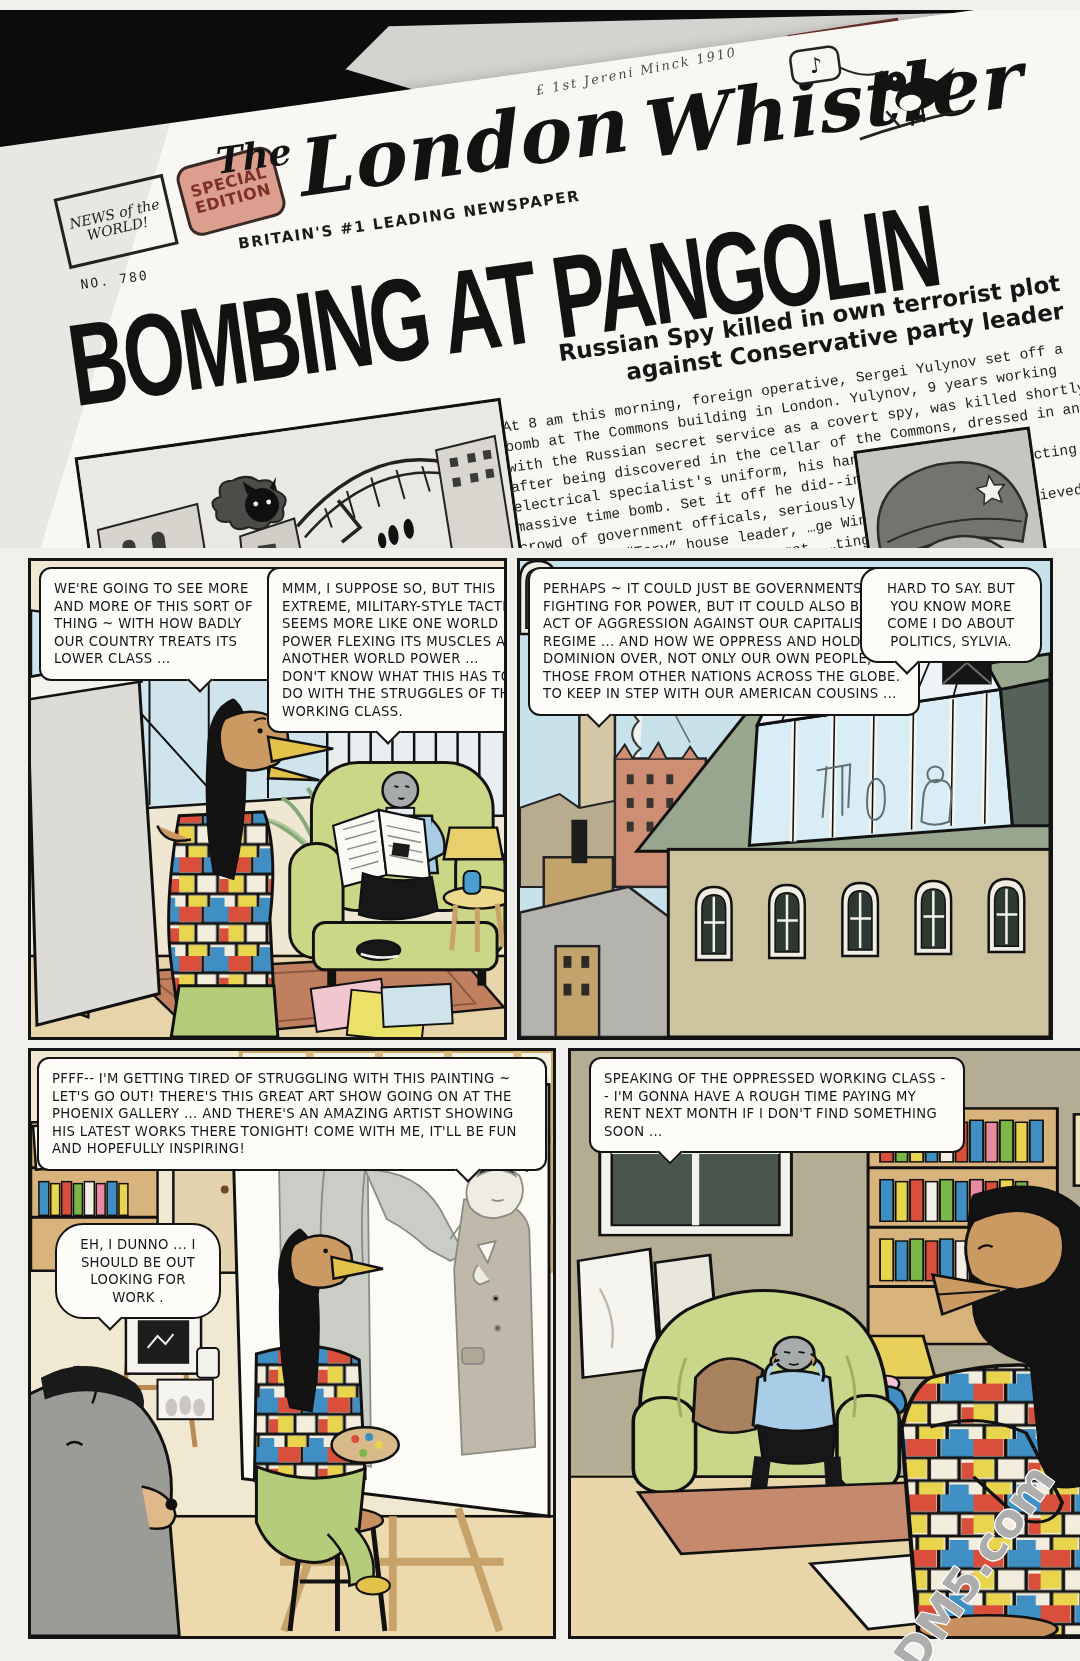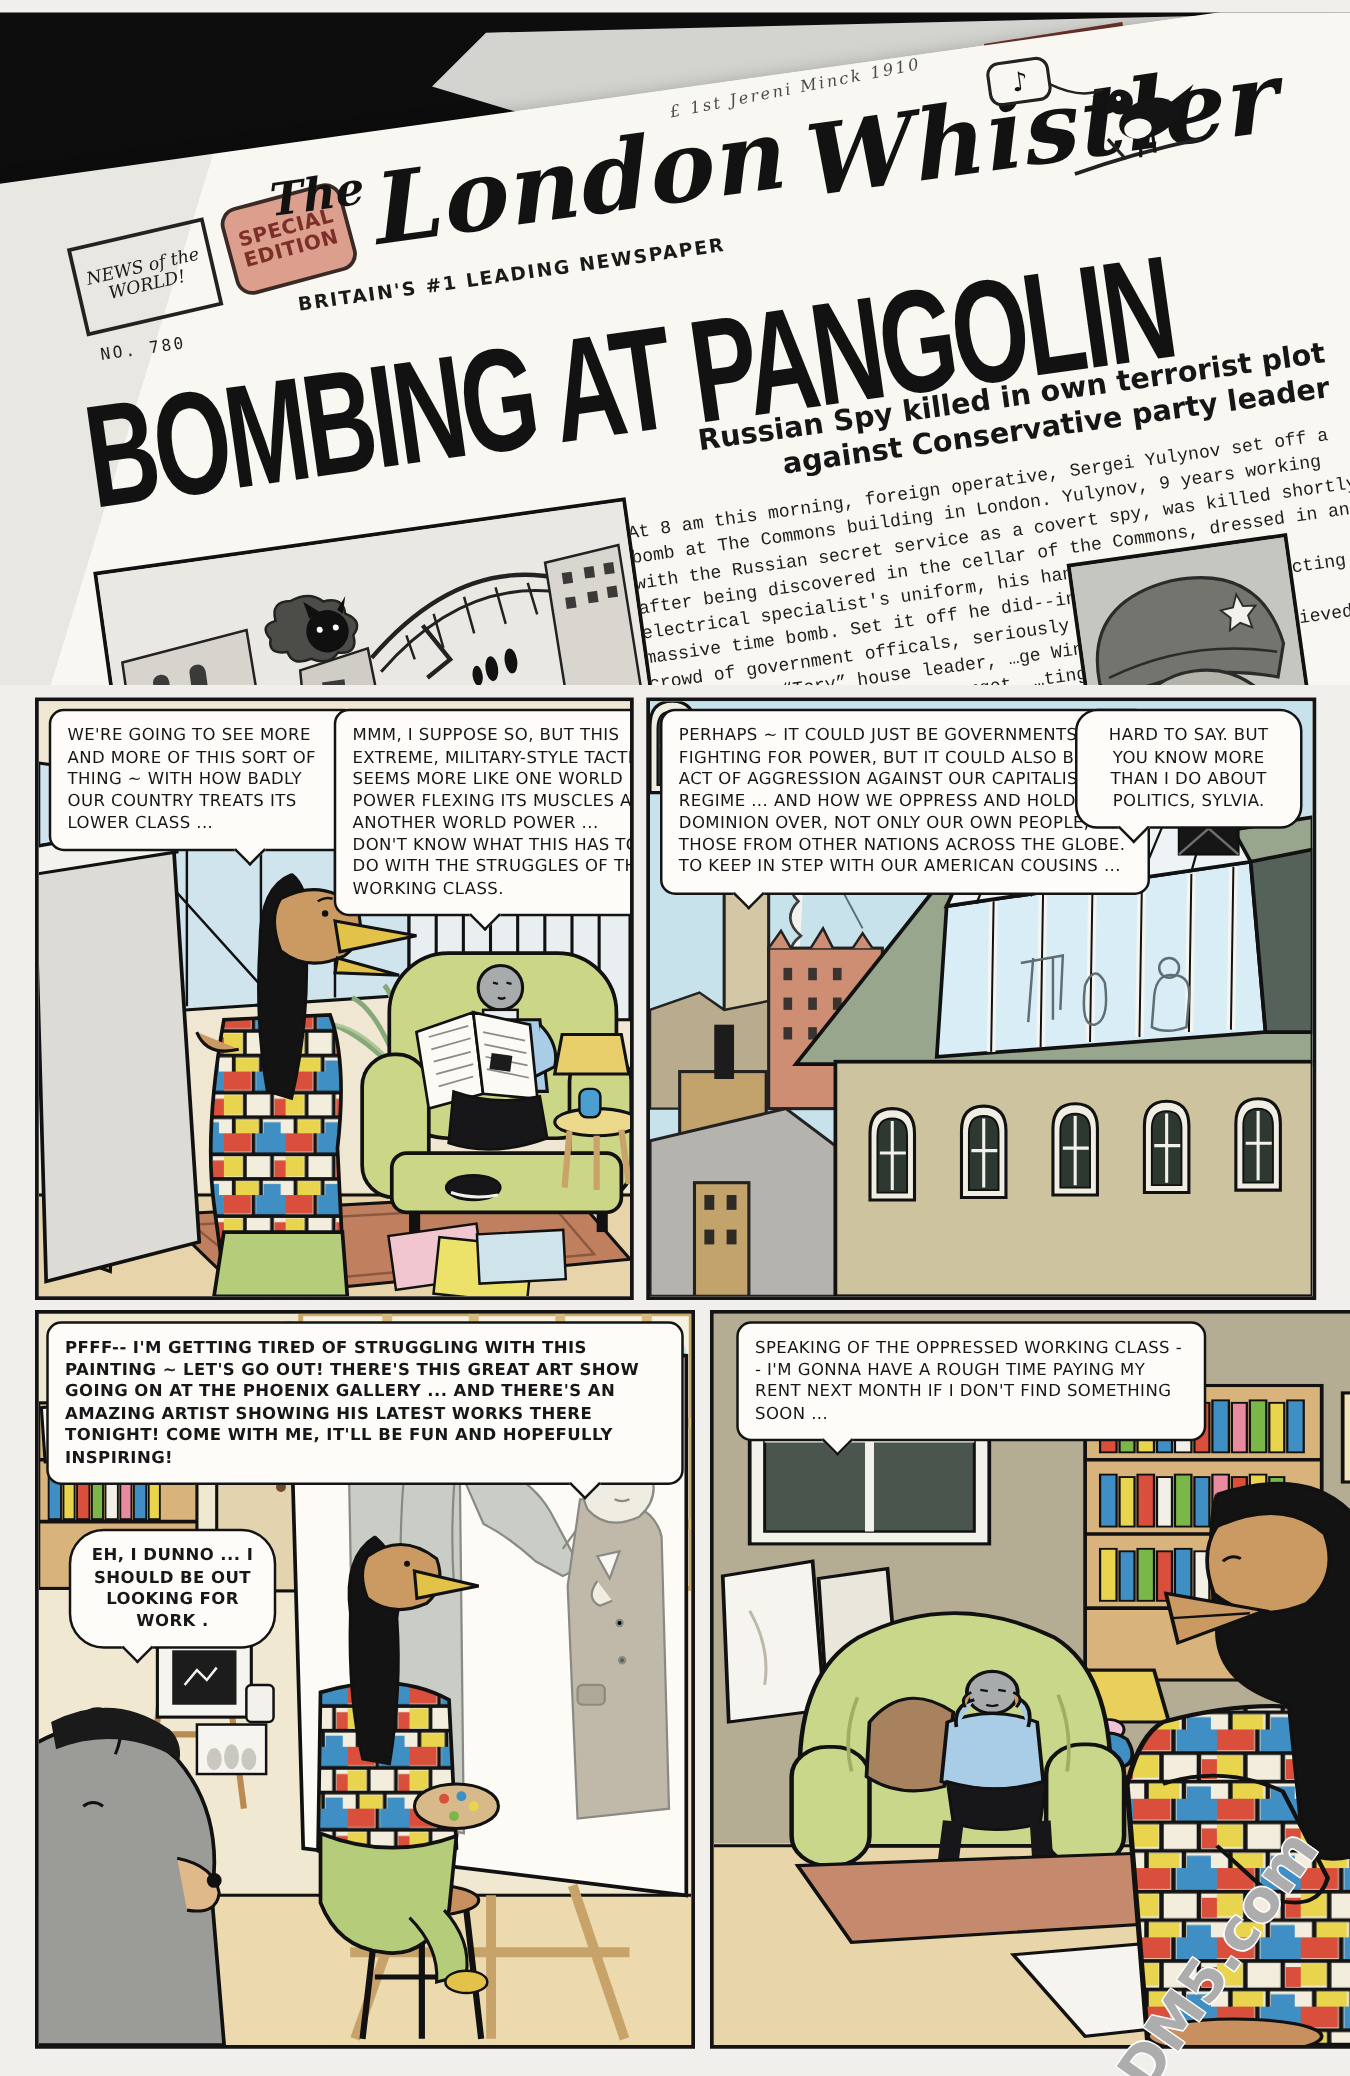--- a/index.html
+++ b/index.html
@@ -43,21 +43,21 @@
               font-weight:bold;font-size:23px;line-height:1.22;color:#161616;}
   .np-body{position:absolute;left:548px;top:338px;width:586px;
            font-family:"Liberation Mono",monospace;font-size:14.5px;line-height:1.4;color:#1d1d1d;}
   .np-illu{position:absolute;left:120px;top:318px;width:424px;height:196px;border:3px solid #111;background:#eae8e2;}
   .np-photo{position:absolute;left:892px;top:420px;width:172px;height:214px;border:3px solid #111;background:#c6c6c1;}
 
   
   .panel{position:absolute;border:3.5px solid #141414;background:#fff;overflow:hidden;box-sizing:border-box;}
   #panel-living{left:28px;top:558px;width:479px;height:482px;}
   #panel-city{left:517px;top:558px;width:536px;height:482px;}
-  #panel-studio{left:28px;top:1048px;width:528px;height:591px;font-weight:bold;}
+  #panel-studio{left:28px;top:1048px;width:528px;height:591px;}
   #panel-evening{left:568px;top:1048px;width:587px;height:591px;}
   .scene{position:absolute;inset:0;width:100%;height:100%;}
 
   .bubble{position:absolute;background:#fdfcf8;border:2.5px solid #141414;border-radius:12px;
           padding:11px 13px;font-size:13.2px;line-height:1.33;letter-spacing:.35px;color:#17171a;z-index:5;}
   .tail-d::after{content:"";position:absolute;bottom:-10px;left:var(--tx,40px);width:16px;height:16px;
           background:#fdfcf8;border-right:2.5px solid #141414;border-bottom:2.5px solid #141414;transform:rotate(45deg);}
   .tail-r::after{content:"";position:absolute;right:-10px;top:52%;width:16px;height:16px;
           background:#fdfcf8;border-top:2.5px solid #141414;border-right:2.5px solid #141414;transform:rotate(45deg);}
   .centered{text-align:center;}
@@ -347,21 +347,21 @@
           </g>
           <use href="#aw" x="178" y="330"></use>
             <use href="#aw" x="252" y="328"></use>
             <use href="#aw" x="326" y="326"></use>
             <use href="#aw" x="400" y="324"></use>
             <use href="#aw" x="474" y="322"></use>
         </g>
       </g>
     </svg>
     <div class="bubble tail-d" style="left:8px;top:6px;width:362px;--tx:60px">PERHAPS ~ IT COULD JUST BE GOVERNMENTS FIGHTING FOR POWER, BUT IT COULD ALSO BE AN ACT OF AGGRESSION AGAINST OUR CAPITALIST REGIME ... AND HOW WE OPPRESS AND HOLD DOMINION OVER, NOT ONLY OUR OWN PEOPLE, BUT THOSE FROM OTHER NATIONS ACROSS THE GLOBE. TO KEEP IN STEP WITH OUR AMERICAN COUSINS ...</div>
-    <div class="bubble tail-d centered" style="right:8px;top:6px;width:152px;--tx:36px;border-radius:18px">HARD TO SAY. BUT YOU KNOW MORE THAN I DO ABOUT POLITICS, SYLVIA.</div>
+    <div class="bubble tail-d centered" style="right:8px;top:6px;width:152px;--tx:36px;border-radius:18px">HARD TO SAY. BUT YOU KNOW MORE COME I DO ABOUT POLITICS, SYLVIA.</div>
   </section>
 
   <section class="panel" id="panel-studio">
     <svg class="scene" viewBox="0 0 528 591" preserveAspectRatio="none">
       <defs>
         <pattern id="mB" width="50" height="50" patternUnits="userSpaceOnUse">
           <rect width="50" height="50" fill="#f2eddc"></rect>
           <rect x="0" y="0" width="22" height="15" fill="#d94f3b"></rect>
             <rect x="26" y="0" width="24" height="17" fill="#3f8fc4"></rect>
           <rect x="0" y="19" width="15" height="16" fill="#e8d44d"></rect>

